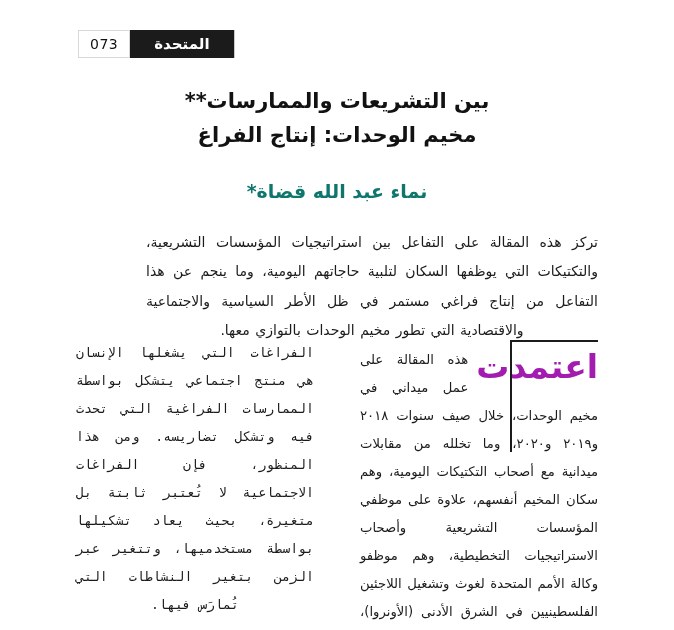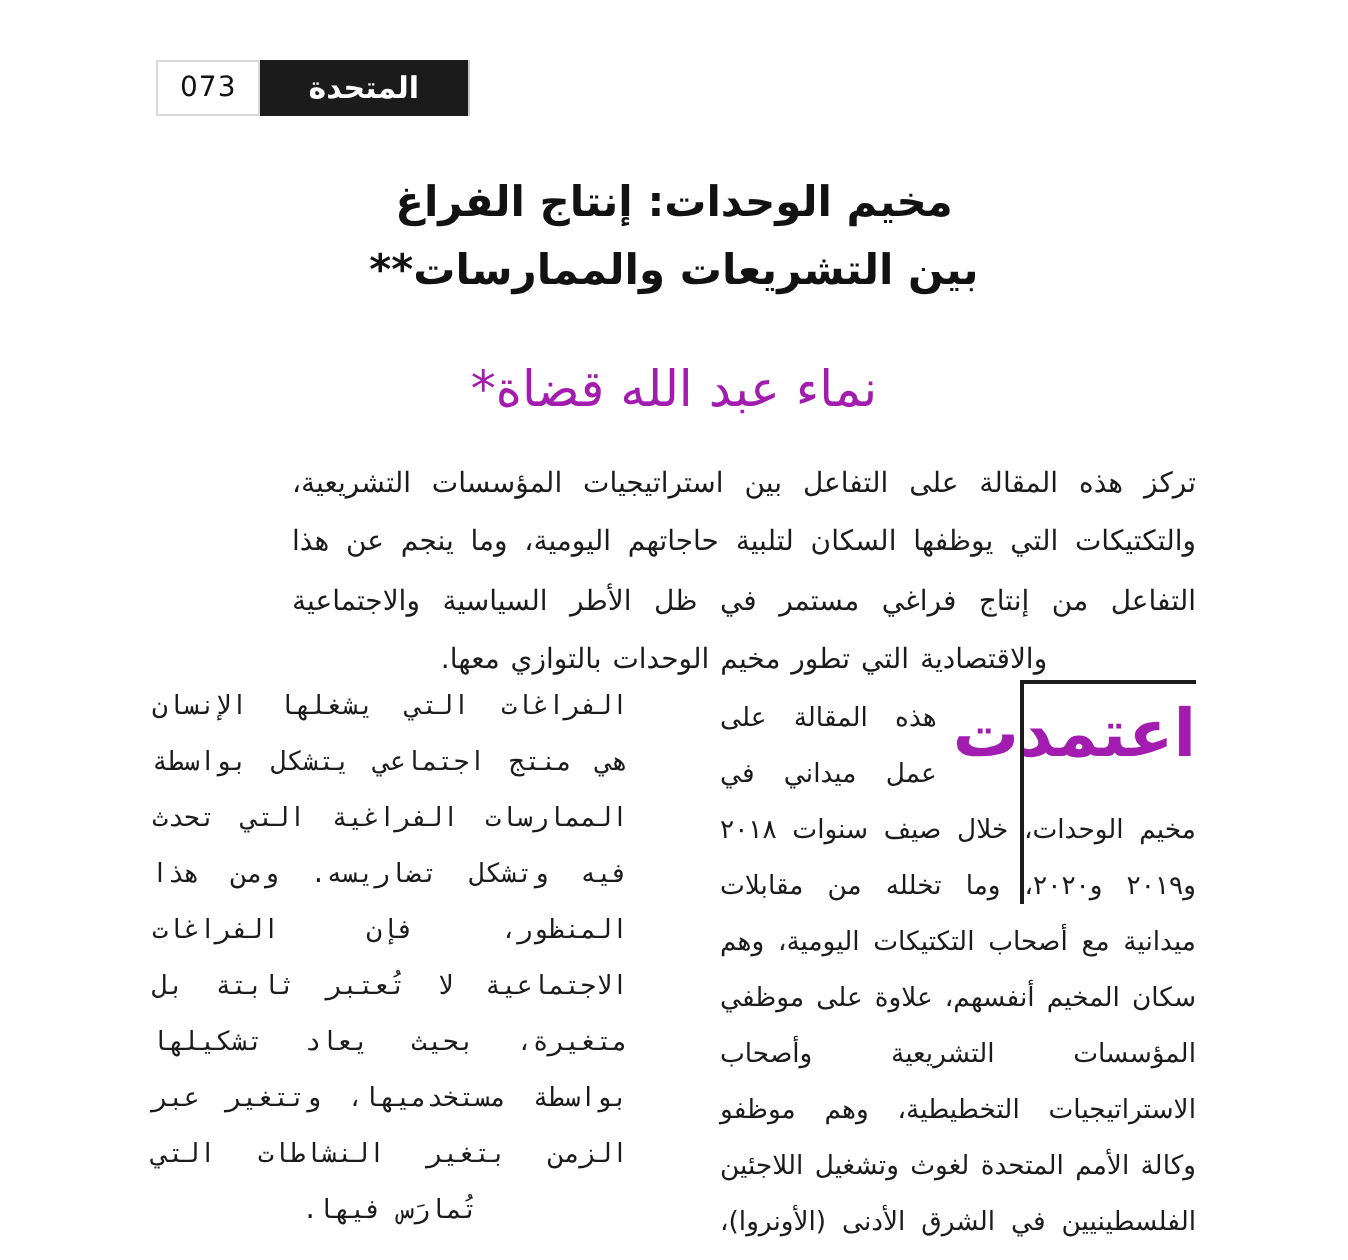--- a/index.html
+++ b/index.html
@@ -86,23 +86,23 @@
   .article-title .tline {
     display: block;
   }
 
   .author {
     position: absolute;
     top: 180px;
     right: 74px;
     left: 74px;
     text-align: center;
-    font-size: 25px;
-    font-weight: normal;
-    color: #a21caf;
+    font-size: 19px;
+    font-weight: bold;
+    color: #0f766e;
     letter-spacing: 0.2px;
   }
 
   
   .abstract {
     position: absolute;
     top: 228px;
     right: 76px;
     width: 452px;
     font-size: 14px;
@@ -182,22 +182,22 @@
 <div class="page">
 
   <div class="header-badge">
     <div class="folio-box">073</div>
     <div class="section-box">المتحدة</div>
     <div class="header-rule"></div>
   </div>
 
   <div class="title-block">
     <h1 class="article-title">
+      <span class="tline">بين التشريعات والممارسات**</span>
       <span class="tline">مخيم الوحدات: إنتاج الفراغ</span>
-      <span class="tline">بين التشريعات والممارسات**</span>
     </h1>
   </div>
 
   <div class="author">نماء عبد الله قضاة*</div>
 
   <div class="abstract">تركز هذه المقالة على التفاعل بين استراتيجيات المؤسسات التشريعية، والتكتيكات التي يوظفها السكان لتلبية حاجاتهم اليومية، وما ينجم عن هذا التفاعل من إنتاج فراغي مستمر في ظل الأطر السياسية والاجتماعية والاقتصادية التي تطور مخيم الوحدات بالتوازي معها.</div>
 
   <div class="columns">
 
     <div class="col col-lead">

